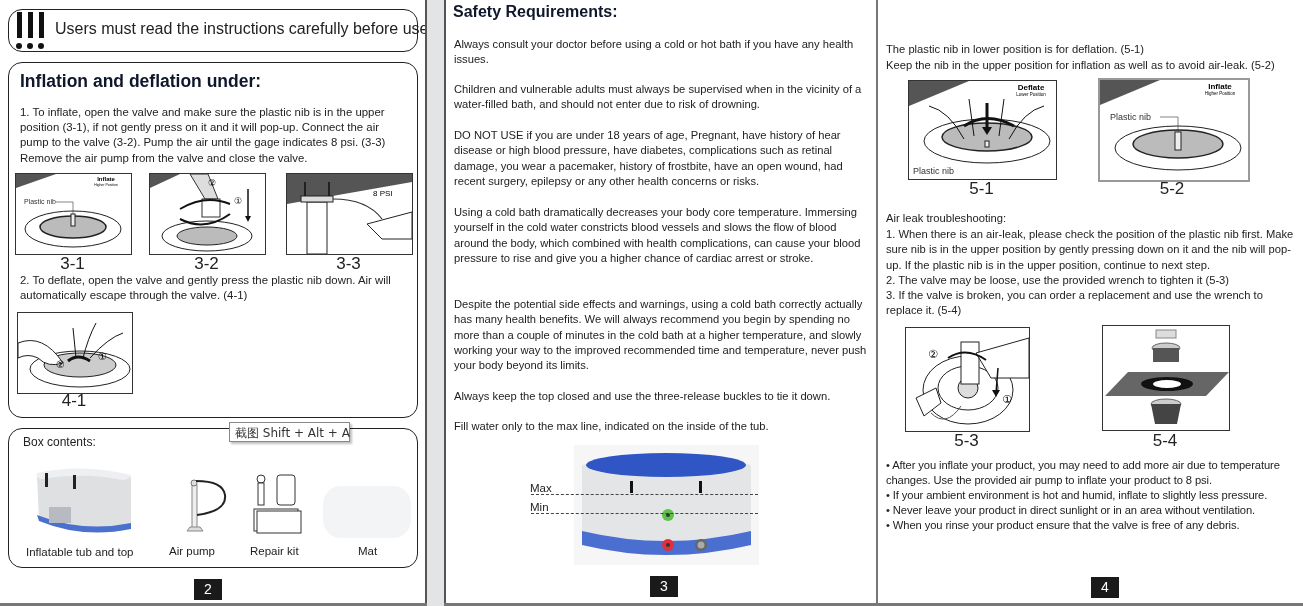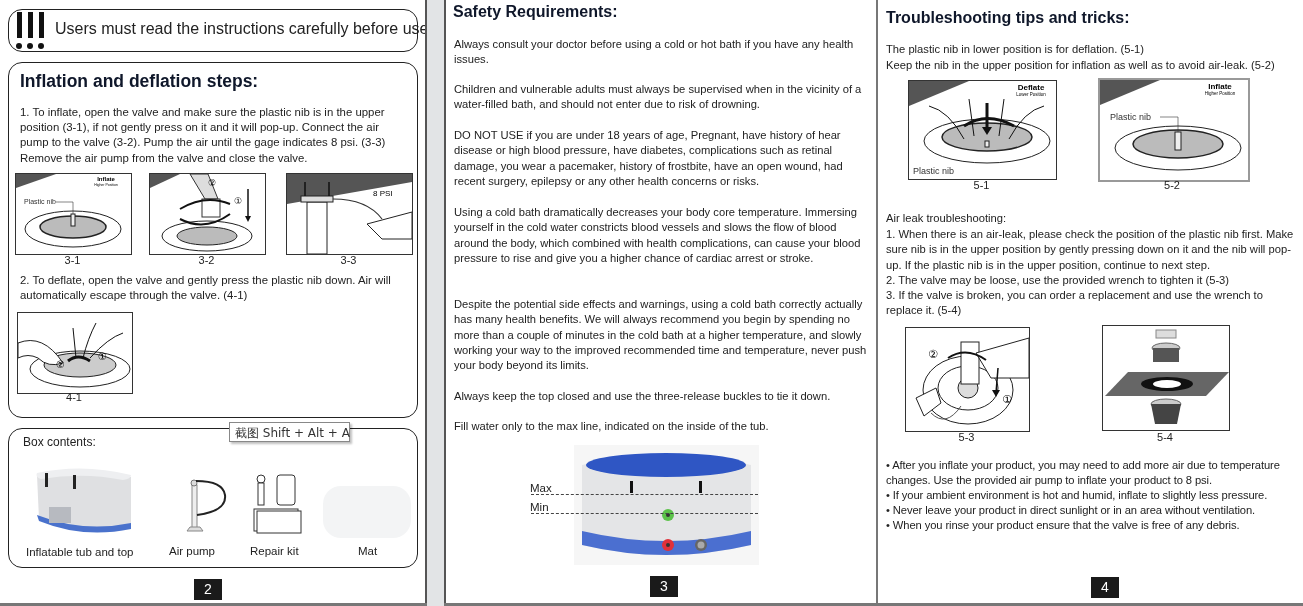--- a/index.html
+++ b/index.html
@@ -18,21 +18,21 @@
   .warn .bang { position:absolute; left:4px; top:2px; width:34px; height:38px; }
   .warn .bang i { position:absolute; top:0; width:5px; height:26px; background:#111; }
   .warn .bang b { position:absolute; top:31px; width:6px; height:6px; border-radius:50%; background:#111; }
   .warn .wtxt { position:absolute; left:46px; top:10px; font-size:16px; color:#222; white-space:nowrap; }
 
   .inflate { left:8px; top:62px; width:410px; height:356px; }
   .h2 { font-size:17.5px; color:#0f172a; position:absolute; white-space:nowrap;font-weight:bold; }
   .para { position:absolute; font-size:11.4px; line-height:15.2px; color:#222; }
   .fig { position:absolute; border:1px solid #333; background:#fff; overflow:hidden; }
   .fig svg { width:100%; height:100%; display:block; }
-  .cap { position:absolute; font-size:11px; color:#222; text-align:center; }
+  .cap { position:absolute; font-size:17px; color:#222; text-align:center; }
 
   .contents { left:8px; top:428px; width:410px; height:140px; }
   .item-label { position:absolute; font-size:11.5px; color:#222; white-space:nowrap; }
 
   .pagenum { position:absolute; width:28px; height:21px; background:#1a1a1a; color:#fff; font-size:14px; text-align:center; line-height:21px; }
 
   .tooltip { position:absolute; left:229px; top:422px; width:121px; height:20px; background:#fff; border:1px solid #888; box-shadow:2px 2px 2px rgba(0,0,0,0.25); font-size:12px; color:#333; line-height:20px; padding-left:5px; box-sizing:border-box; white-space:nowrap; font-family:"DejaVu Sans", sans-serif; }
 
   .p3text { position:absolute; left:8px; width:418px; font-size:11.2px; line-height:15.3px; color:#222; }
   .p4text { position:absolute; left:8px; width:415px; font-size:11.2px; line-height:15.4px; color:#222; }
@@ -48,21 +48,21 @@
         <i style="left:15px"></i>
         <i style="left:26px"></i>
       <b style="left:3px"></b>
         <b style="left:14px"></b>
         <b style="left:25px"></b>
     </div>
     <div class="wtxt">Users must read the instructions carefully before use</div>
   </div>
 
   <div class="box inflate">
-    <div class="h2" style="left:11px;top:8px;">Inflation and deflation steps:</div>
+    <div class="h2" style="left:11px;top:8px;">Inflation and deflation under:</div>
     <div class="para" style="left:11px;top:42px;width:385px;">1. To inflate, open the valve and make sure the plastic nib is in the upper position (3-1), if not gently press on it and it will pop-up. Connect the air pump to the valve (3-2). Pump the air until the gage indicates 8 psi. (3-3) Remove the air pump from the valve and close the valve.</div>
 
     <div class="fig" style="left:6px;top:110px;width:115px;height:80px;">
       <svg viewBox="0 0 115 80">
         <polygon points="0,0 40,0 0,14" fill="#555"></polygon>
         <text x="90" y="7" font-size="6" font-weight="bold" text-anchor="middle" font-family="Liberation Sans, sans-serif">Inflate</text>
         <text x="90" y="12" font-size="3.5" text-anchor="middle" font-family="Liberation Sans, sans-serif">Higher Position</text>
         <text x="8" y="30" font-size="7" fill="#333" font-family="Liberation Sans, sans-serif">Plastic nib</text>
         <ellipse cx="57" cy="55" rx="48" ry="18" fill="#fff" stroke="#222"></ellipse>
         <ellipse cx="57" cy="53" rx="33" ry="11" fill="#bbb" stroke="#222" stroke-width="1.5"></ellipse>
@@ -195,21 +195,20 @@
   <div style="position:absolute;left:85px;top:513px;width:227px;border-top:1.5px dashed #444;"></div>
   <div style="position:absolute;left:84px;top:482px;font-size:11.5px;color:#222;">Max</div>
   <div style="position:absolute;left:84px;top:501px;font-size:11.5px;color:#222;">Min</div>
 
   <div class="pagenum" style="left:204px;top:576px;">3</div>
 </div>
 
 <div id="divider34"></div>
 
 <div class="page" id="page4">
-  <div class="h2" style="left:8px;top:9px;font-size:16px;">Troubleshooting tips and tricks:</div>
   <div class="p4text" style="top:42px;">The plastic nib in lower position is for deflation. (5-1)</div>
   <div class="p4text" style="top:58px;">Keep the nib in the upper position for inflation as well as to avoid air-leak. (5-2)</div>
 
   <div class="fig" style="left:30px;top:80px;width:147px;height:98px;">
     <svg viewBox="0 0 147 98">
       <polygon points="0,0 60,0 0,25" fill="#555"></polygon>
       <text x="122" y="9" font-size="8" font-weight="bold" text-anchor="middle" font-family="Liberation Sans, sans-serif">Deflate</text>
       <text x="122" y="15" font-size="4.5" text-anchor="middle" font-family="Liberation Sans, sans-serif">Lower Position</text>
       <ellipse cx="78" cy="60" rx="63" ry="22" fill="#fff" stroke="#222"></ellipse>
       <ellipse cx="78" cy="56" rx="45" ry="14" fill="#bbb" stroke="#222" stroke-width="1.5"></ellipse>

